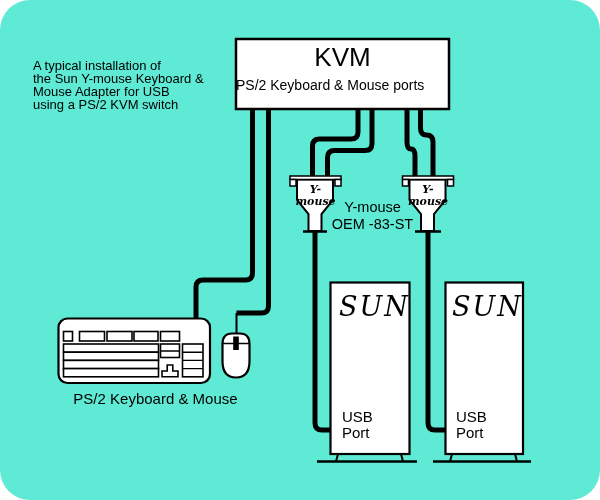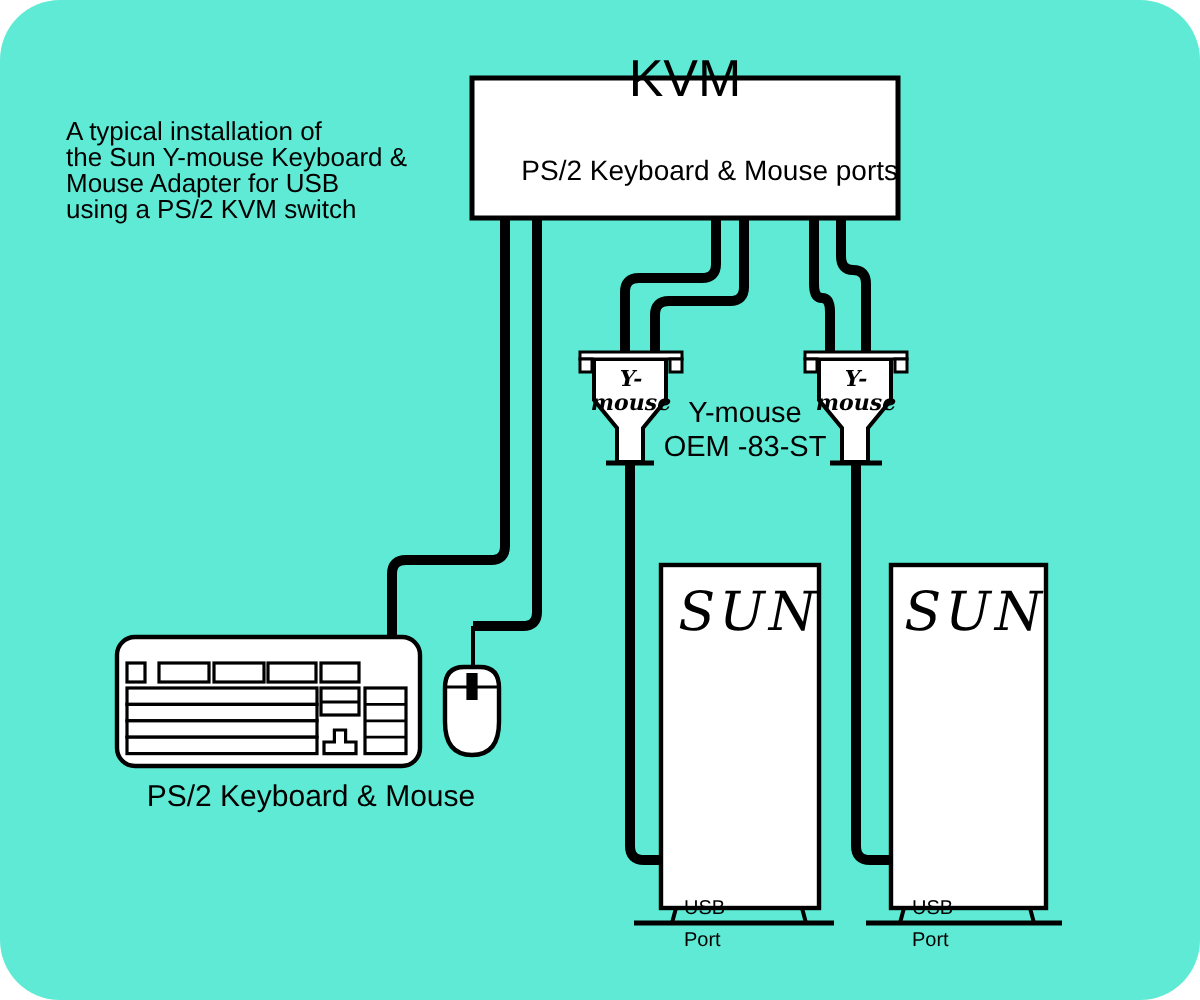--- a/index.html
+++ b/index.html
@@ -2,32 +2,32 @@
 <html><head>
 <meta charset="utf-8">
 <style>
   html,body{margin:0;padding:0;background:#ffffff;}
   #canvas{position:relative;width:600px;height:500px;background:#5eead4;overflow:hidden;
           font-family:"Liberation Sans",sans-serif;color:#000;border-radius:30px;}
   #diagram-svg{position:absolute;left:0;top:0;}
   .label{position:absolute;color:#000;}
   .multiline{white-space:pre-line;}
   .intro-note{left:33px;top:59px;width:220px;font-size:13px;line-height:13px;}
-  .kvm-title{left:236px;top:26px;width:213px;text-align:center;font-size:26px;line-height:26px;}
-  .kvm-ports{left:236px;top:78px;width:213px;text-align:right;font-size:14px;line-height:15px;}
+  .kvm-title{left:236px;top:44px;width:213px;text-align:center;font-size:26px;line-height:26px;}
+  .kvm-ports{left:236px;top:78px;width:213px;text-align:left;font-size:14px;line-height:15px;}
   .adapter-label{font-family:"DejaVu Serif","Liberation Serif",serif;font-style:italic;font-weight:bold;
                  font-size:11px;line-height:12px;text-align:center;}
   .adapter-label.left{left:291px;top:184px;width:49px;}
   .adapter-label.right{left:403px;top:184px;width:50px;}
   .model-note{left:330px;top:199px;width:85px;text-align:center;font-size:14.5px;line-height:16.5px;}
   .sun-name{font-family:"DejaVu Serif","Liberation Serif",serif;font-style:italic;font-size:27px;
             line-height:28px;letter-spacing:2px;text-align:right;}
   .sun-name.left{left:330px;top:293px;width:80px;}
   .sun-name.right{left:445px;top:293px;width:78px;}
-  .usb-label{font-size:10px;line-height:15.5px;margin-top:38px;}
+  .usb-label{font-size:15px;line-height:15.5px;}
   .usb-label.left{left:342px;top:409px;}
   .usb-label.right{left:456px;top:409px;}
   .kb-caption{left:58px;top:391px;width:195px;text-align:center;font-size:15px;line-height:16px;}
 </style>
 </head>
 <body>
 
 <div id="canvas">
 
   <svg id="diagram-svg" width="600" height="500" viewBox="0 0 600 500">

